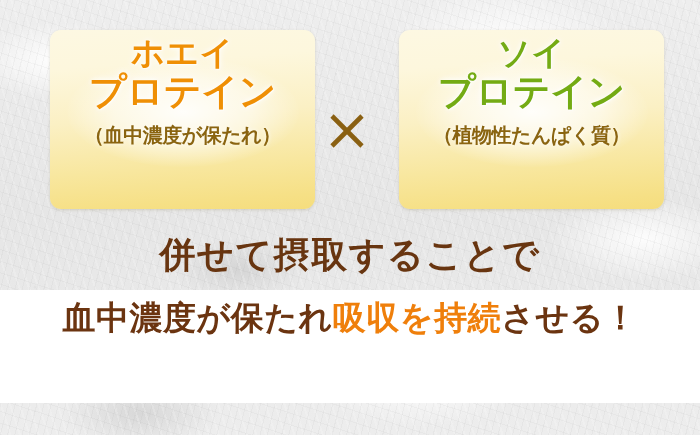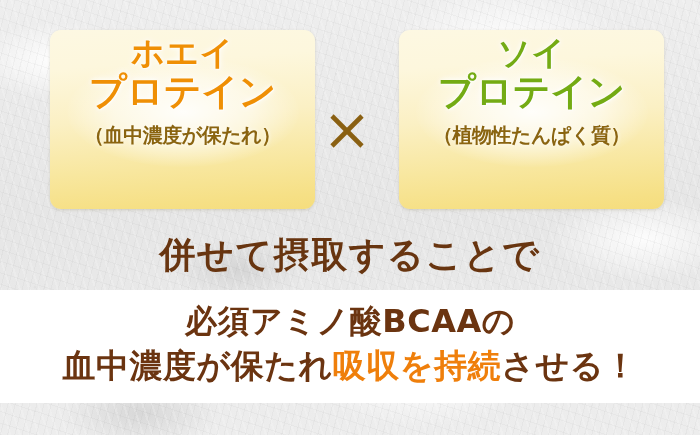--- a/index.html
+++ b/index.html
@@ -244,17 +244,16 @@
         </div>
         <span class="psub">（植物性たんぱく質）</span>
       </div>
     </div>
 
   </div>
 
   <div id="middle-caption">併せて摂取することで</div>
 
   <div id="headline-band">
-    <div class="headline-line" id="headline-line-1">必須アミノ酸BCAAの</div>
     <div class="headline-line" id="headline-line-2"><span>血中濃度が保たれ</span><span class="hl-accent">吸収を持続</span><span>させる！</span></div>
   </div>
 
 </div>
 
 </body></html>

